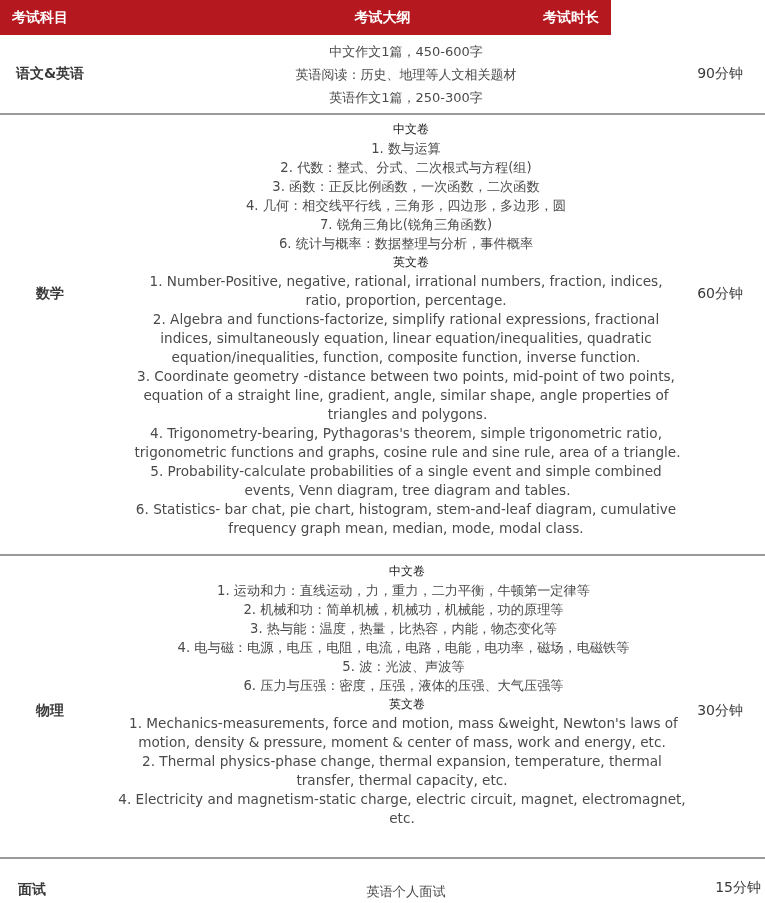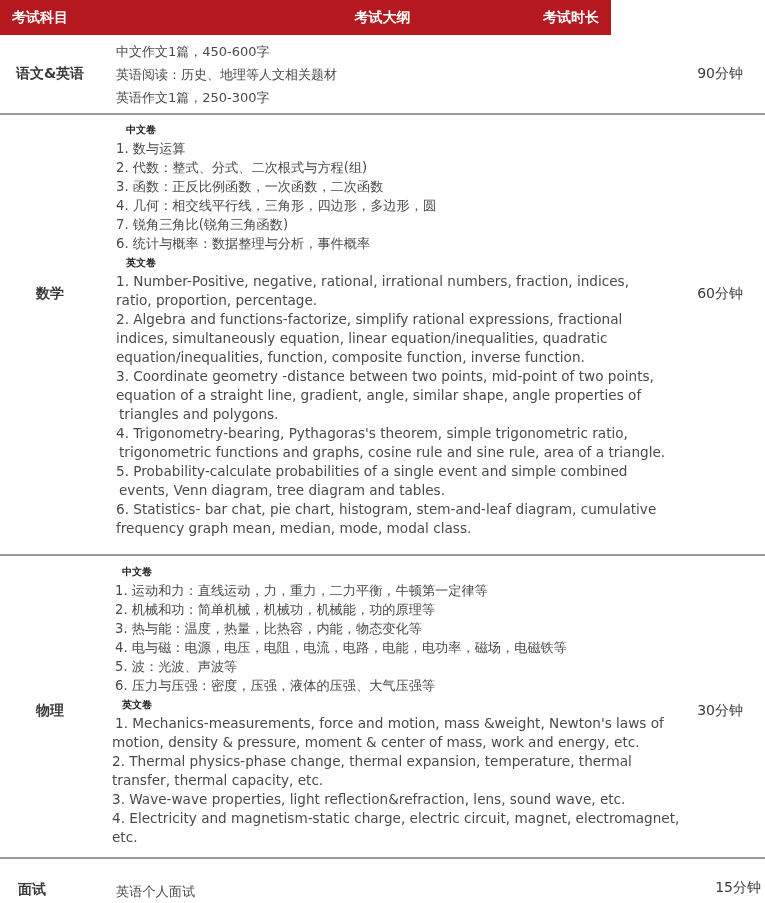--- a/index.html
+++ b/index.html
@@ -20,23 +20,23 @@
     .row { position: absolute; left: 0; width: 765px; }
     .divider { position: absolute; left: 0; width: 765px; height: 2px; background: #9a9a9a; }
 
     .subject {
       position: absolute; left: 0; width: 100px; text-align: center;
       font-weight: bold; font-size: 14px; color: #3a3a3a;
     }
     .duration {
       position: absolute; right: 22px; font-size: 14px; color: #3a3a3a;
     }
-    .content { position: absolute; left: 116px; width: 580px; font-size: 13.2px; line-height: 19px; }
+    .content { position: absolute; left: 116px; width: 580px; font-size: 13.2px; line-height: 19px; text-align: center; }
     .content .line { white-space: nowrap; }
-    .content .sec-title { font-weight: bold; color: #222; font-size: 10px; margin-left: 10px; }
+    .content .sec-title { font-weight: normal; color: #222; font-size: 12px; margin-left: 10px; }
     .content .en { font-size: 13.6px; line-height: 19px; white-space: normal; }
     .ind { padding-left: 3px; }
   </style>
 </head>
 <body>
 
 <div class="header">
   <span class="h-subject">考试科目</span>
   <span class="h-outline">考试大纲</span>
   <span class="h-duration">考试时长</span>
@@ -91,21 +91,20 @@
     <div class="line ind">2. 机械和功：简单机械，机械功，机械能，功的原理等</div>
     <div class="line ind">3. 热与能：温度，热量，比热容，内能，物态变化等</div>
     <div class="line ind">4. 电与磁：电源，电压，电阻，电流，电路，电能，电功率，磁场，电磁铁等</div>
     <div class="line ind">5. 波：光波、声波等</div>
     <div class="line ind">6. 压力与压强：密度，压强，液体的压强、大气压强等</div>
     <div class="line sec-title">英文卷</div>
     <div class="line en ind">1. Mechanics-measurements, force and motion, mass &amp;weight, Newton's laws of</div>
     <div class="line en">motion, density &amp; pressure, moment &amp; center of mass, work and energy, etc.</div>
     <div class="line en">2. Thermal physics-phase change, thermal expansion, temperature, thermal</div>
     <div class="line en">transfer, thermal capacity, etc.</div>
-    <div class="line en">3. Wave-wave properties, light reflection&amp;refraction, lens, sound wave, etc.</div>
     <div class="line en">4. Electricity and magnetism-static charge, electric circuit, magnet, electromagnet,</div>
     <div class="line en">etc.</div>
   </div>
   <div class="duration" style="top:146px;">30分钟</div>
 </div>
 <div class="divider" style="top:857px;"></div>
 
 <div class="row" style="top:859px;height:44px;padding-left:18px;">
   <div class="subject" style="top:22px;width:64px;">面试</div>
   <div class="content" style="top:23px;">

